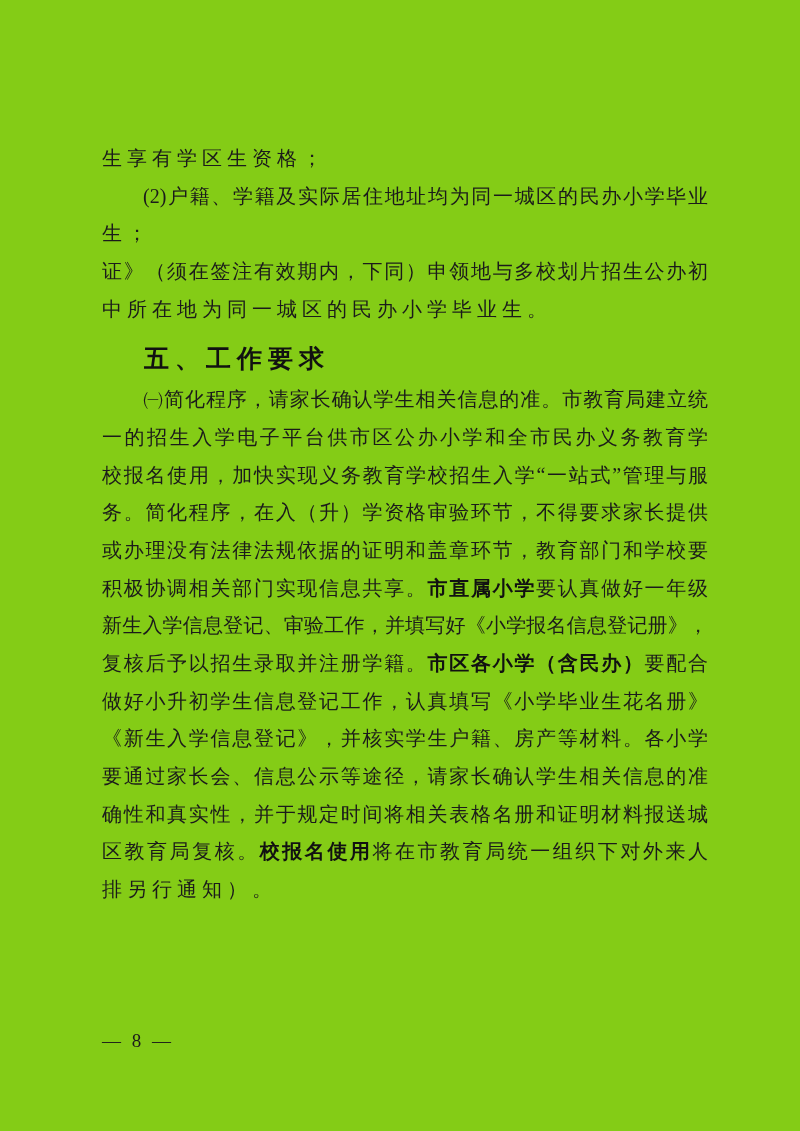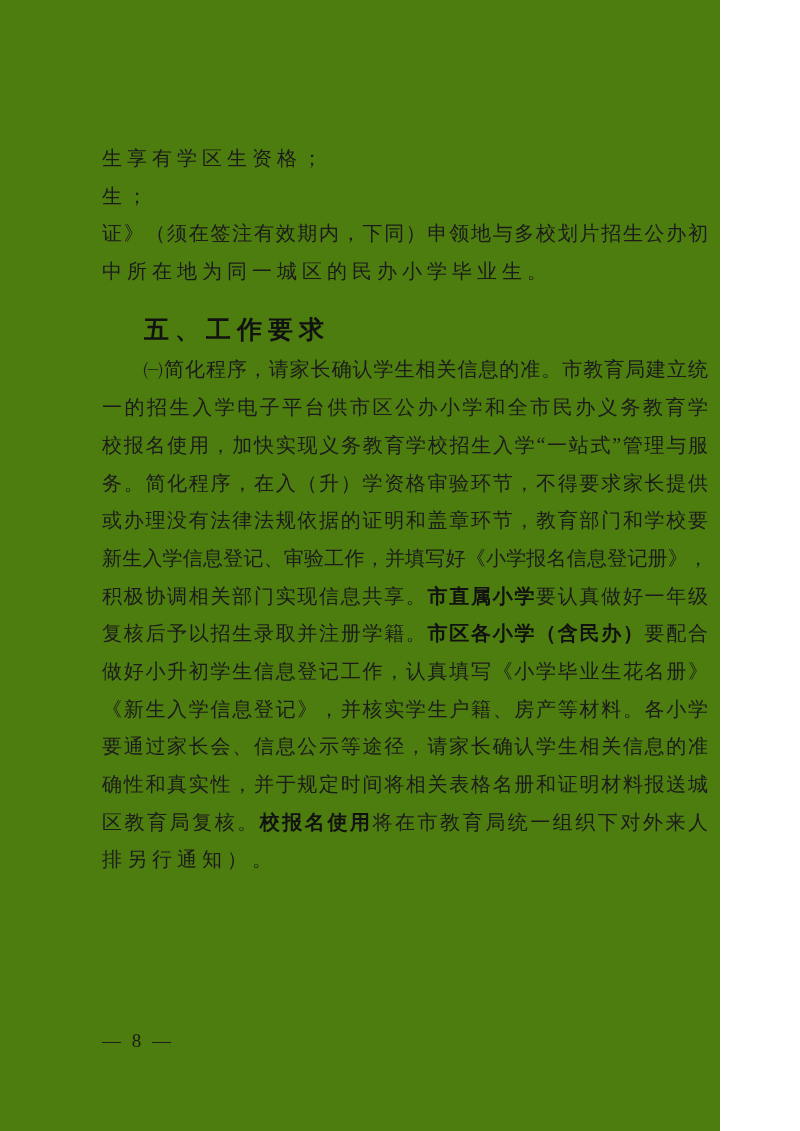--- a/index.html
+++ b/index.html
@@ -2,23 +2,23 @@
 <html lang="zh"><head>
 <meta charset="utf-8">
 <style>
   html, body {
     margin: 0;
     padding: 0;
     background: #ffffff;
   }
   .page {
     position: relative;
-    width: 720px;
+    width: 800px;
     height: 1131px;
-    background: #4d7c0f;
+    background: #84cc16;
     overflow: hidden;
     color: #1b1b1b;
     font-family: "Liberation Serif", serif;
   }
   .doc-body {
     position: absolute;
     left: 102px;
     top: 140px;
     width: 606px;
   }
@@ -39,21 +39,21 @@
     padding-left: 41px;
   }
   .heading {
     font-size: 25px;
     font-weight: 700;
     font-family: "Liberation Sans", sans-serif;
     letter-spacing: 6px;
     line-height: 37.7px;
     height: 37.7px;
     padding-left: 42px;
-    margin-top: 20px;
+    margin-top: 12px;
     margin-bottom: 3px;
     color: #111111;
   }
   .run {
     font-family: inherit;
   }
   .run.bold {
     font-weight: 700;
     font-family: "Liberation Sans", sans-serif;
     color: #111111;
@@ -66,31 +66,32 @@
     letter-spacing: 3px;
     color: #1b1b1b;
   }
 </style>
 </head>
 <body>
 
 <div class="page">
   <div class="doc-body">
       <div class="line last"><span class="run">生享有学区生资格；</span></div>
+      <div class="line indent"><span class="run">(2)户籍、学籍及实际居住地址均为同一城区的民办小学毕业</span></div>
       <div class="line last"><span class="run">生；</span></div>
       <div class="line"><span class="run">证》（须在签注有效期内，下同）申领地与多校划片招生公办初</span></div>
       <div class="line last"><span class="run">中所在地为同一城区的民办小学毕业生。</span></div>
       <div class="heading">五、工作要求</div>
       <div class="line indent"><span class="run">㈠简化程序，请家长确认学生相关信息的准。市教育局建立统</span></div>
       <div class="line"><span class="run">一的招生入学电子平台供市区公办小学和全市民办义务教育学</span></div>
       <div class="line"><span class="run">校报名使用，加快实现义务教育学校招生入学“一站式”管理与服</span></div>
       <div class="line"><span class="run">务。简化程序，在入（升）学资格审验环节，不得要求家长提供</span></div>
       <div class="line"><span class="run">或办理没有法律法规依据的证明和盖章环节，教育部门和学校要</span></div>
+      <div class="line"><span class="run">积极协调相关部门实现信息共享。</span><span class="run bold">市直属小学</span><span class="run">要认真做好一年级</span></div>
       <div class="line"><span class="run">新生入学信息登记、审验工作，并填写好《小学报名信息登记册》，</span></div>
-      <div class="line"><span class="run">积极协调相关部门实现信息共享。</span><span class="run bold">市直属小学</span><span class="run">要认真做好一年级</span></div>
       <div class="line"><span class="run">复核后予以招生录取并注册学籍。</span><span class="run bold">市区各小学（含民办）</span><span class="run">要配合</span></div>
       <div class="line"><span class="run">做好小升初学生信息登记工作，认真填写《小学毕业生花名册》</span></div>
       <div class="line"><span class="run">《新生入学信息登记》，并核实学生户籍、房产等材料。各小学</span></div>
       <div class="line"><span class="run">要通过家长会、信息公示等途径，请家长确认学生相关信息的准</span></div>
       <div class="line"><span class="run">确性和真实性，并于规定时间将相关表格名册和证明材料报送城</span></div>
       <div class="line"><span class="run">区教育局复核。</span><span class="run bold">校报名使用</span><span class="run">将在市教育局统一组织下对外来人</span></div>
       <div class="line last"><span class="run">排另行通知）。</span></div>
     </div>
   <div class="footer-page-number">— 8 —</div>
 </div>

